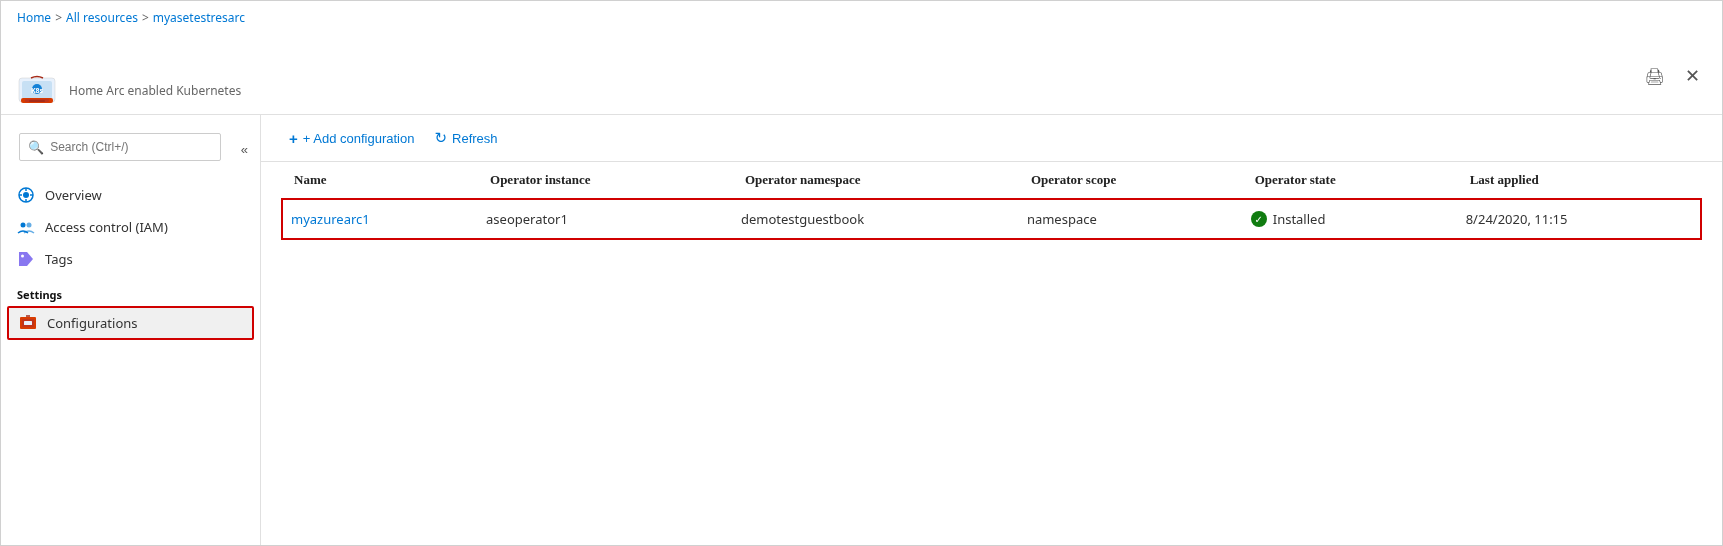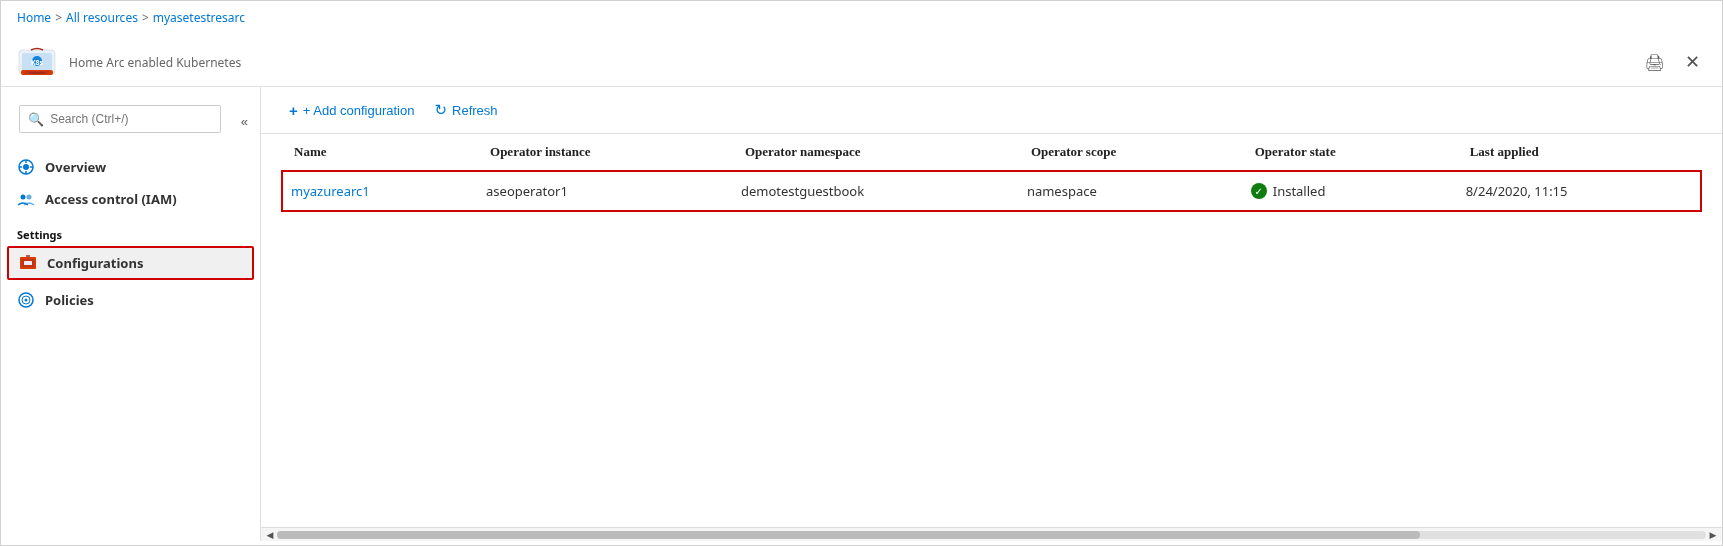--- a/index.html
+++ b/index.html
@@ -36,20 +36,21 @@
       display: flex;
       align-items: center;
       padding: 8px 16px 4px 16px;
       border-bottom: 1px solid #e0e0e0;
       justify-content: space-between;
     }
     .page-header-left {
       display: flex;
       align-items: center;
       gap: 12px;
+      margin-top: 28px;
     }
     .page-title-block h1 {
       font-size: 22px;
       font-weight: 600;
       color: #111;
     }
     .page-title-block .subtitle {
       font-size: 12px;
       color: #666;
       margin-top: 1px;
@@ -116,21 +117,20 @@
       padding: 0 4px;
     }
     .sidebar-item {
       display: flex;
       align-items: center;
       gap: 10px;
       padding: 7px 16px;
       cursor: pointer;
       border-radius: 2px;
       color: #333;
-      font-weight: bold;
     }
     .sidebar-item.active {
       background: #f0f0f0;
       border: 1.5px solid #d00000;
     }
     .sidebar-item .icon-placeholder {
       width: 18px;
       height: 18px;
       flex-shrink: 0;
       display: flex;
@@ -345,45 +345,44 @@
         <svg width="18" height="18" viewBox="0 0 18 18">
           <circle cx="6" cy="7" r="2.5" fill="#0078d4"></circle>
           <circle cx="12" cy="7" r="2.5" fill="#0078d4" opacity="0.6"></circle>
           <path d="M1 15 Q6 11 11 15" stroke="#0078d4" stroke-width="1.5" fill="none"></path>
           <path d="M7 15 Q12 11 17 15" stroke="#0078d4" stroke-width="1.5" fill="none" opacity="0.6"></path>
         </svg>
       </span>
       <span>Access control (IAM)</span>
     </div>
 
+    <div class="sidebar-item">
+      <span class="icon-placeholder">
+        <svg width="18" height="18" viewBox="0 0 18 18">
+          <path d="M2 2 L10 2 L16 9 L10 16 L2 16 Z" fill="#7B68EE" opacity="0.9"></path>
+          <circle cx="5.5" cy="6" r="1.5" fill="white"></circle>
+        </svg>
+      </span>
+      <span>Tags</span>
+    </div>
 
     <div class="sidebar-section-label">Settings</div>
 
     <div class="sidebar-item active" style="border: 2px solid #d00000; background:#f0f0f0; margin: 0 6px; padding: 6px 10px;">
       <span class="icon-placeholder">
         <svg width="18" height="18" viewBox="0 0 18 18">
           <rect x="1" y="3" width="16" height="12" rx="1" fill="#d83b01"></rect>
           <rect x="3" y="5" width="12" height="8" rx="1" fill="#c0341b"></rect>
           <rect x="5" y="7" width="8" height="4" rx="0.5" fill="#e8f1fc"></rect>
           <line x1="7" y1="2" x2="11" y2="2" stroke="#a62b18" stroke-width="1.5"></line>
         </svg>
       </span>
       <span>Configurations</span>
     </div>
 
-    <div class="sidebar-item" style="margin-top:4px;">
-      <span class="icon-placeholder">
-        <svg width="18" height="18" viewBox="0 0 18 18">
-          <circle cx="9" cy="9" r="7" fill="none" stroke="#0078d4" stroke-width="1.5"></circle>
-          <circle cx="9" cy="9" r="4" fill="none" stroke="#0078d4" stroke-width="1"></circle>
-          <circle cx="9" cy="9" r="1.5" fill="#0078d4"></circle>
-        </svg>
-      </span>
-      <span>Policies</span>
-    </div>
 
   </div>
 
   <div class="main-content">
 
     <div class="toolbar">
       <button class="toolbar-btn">
         <span style="font-weight:bold; font-size:15px;">+</span>
         <span>+ Add configuration</span>
       </button>

